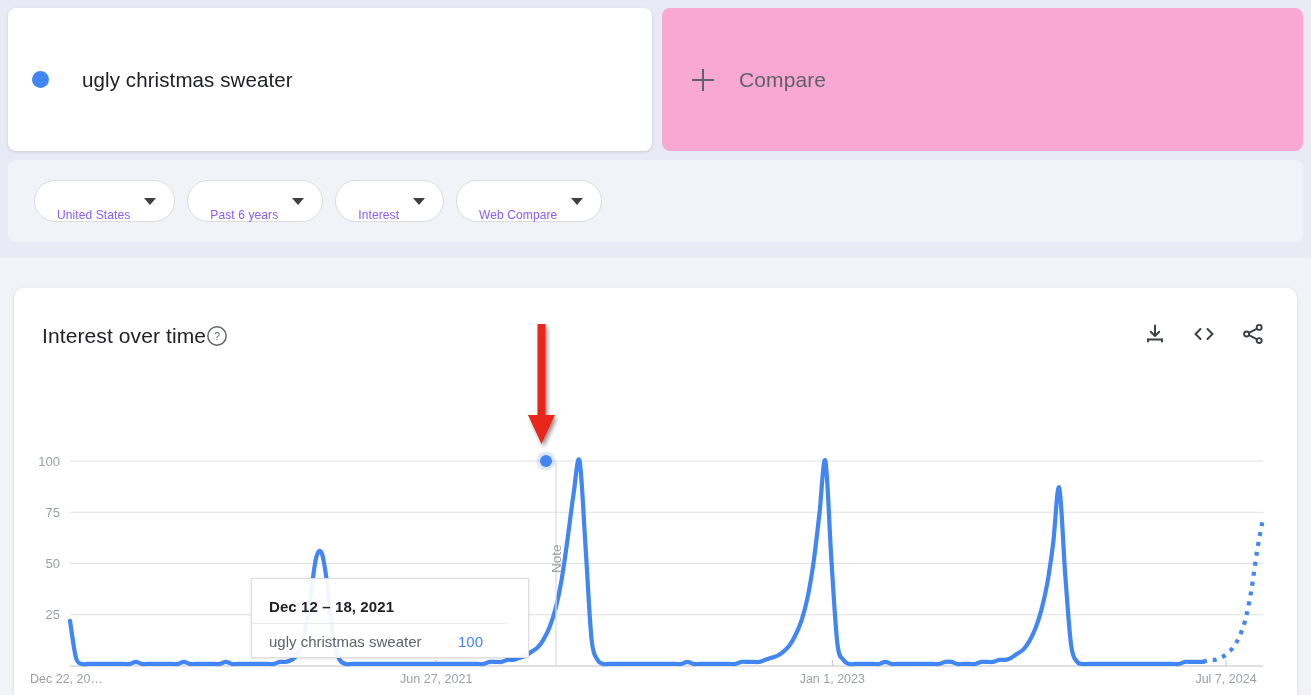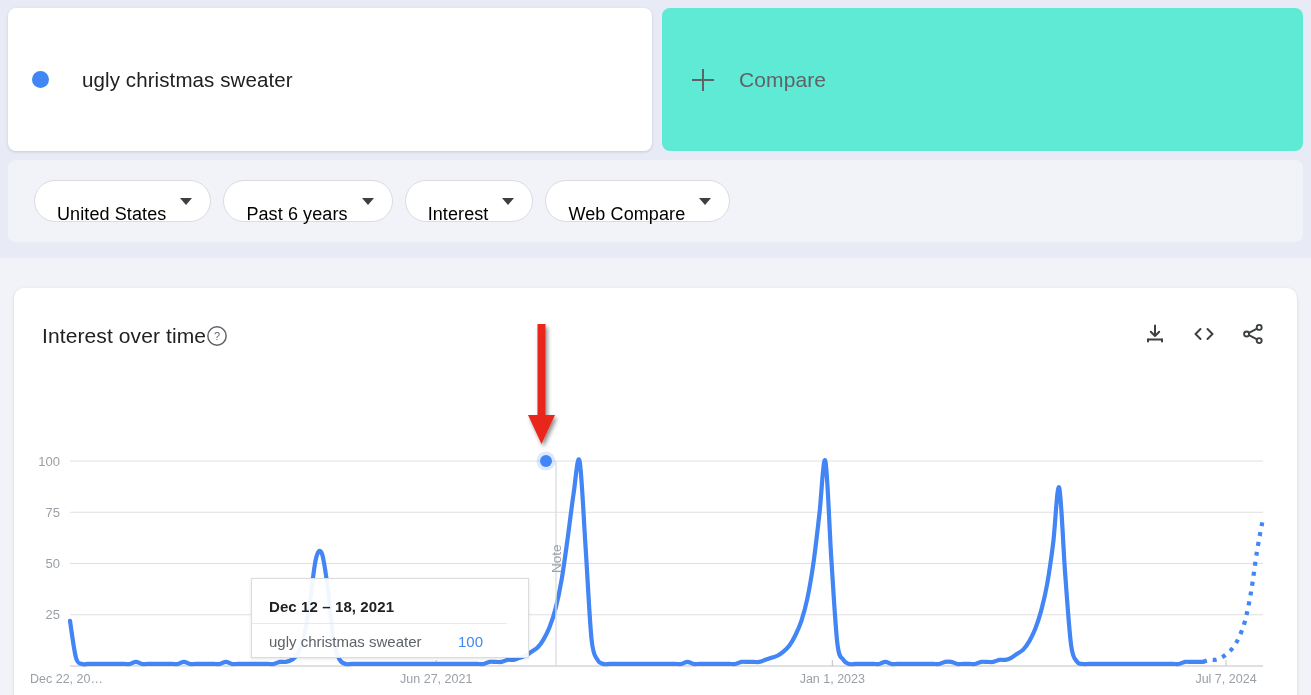--- a/index.html
+++ b/index.html
@@ -46,21 +46,21 @@
   }
   .term-texts { display: flex; flex-direction: column; gap: 4px; }
   .term-title {
     font-size: 20.5px; color: #202124; line-height: 26px;
     letter-spacing: .1px;
   }
   .term-sub { font-size: 14.5px; color: #70757a; line-height: 19px; }
 
   .compare-card {
     flex: 1; height: 143px;
-    background: #5eead4;
+    background: #f9a8d4;
     border-radius: 8px;
     display: flex; align-items: center;
     padding-left: 30px;
     cursor: pointer;
   }
   .plus-icon {
     width: 22px; height: 22px; position: relative; margin-right: 25px;
     flex: 0 0 auto;
   }
   .plus-icon::before, .plus-icon::after {
@@ -82,21 +82,21 @@
   .filter-chip {
     height: 42px;
     border: 1px solid #dadce0;
     border-radius: 21px;
     background: #ffffff;
     display: inline-flex; align-items: center;
     padding: 0 18px 0 22px;
     cursor: pointer;
     white-space: nowrap;
   }
-  .filter-text { font-size: 18px; color: #000000; letter-spacing: .1px; margin-top: 27px; }
+  .filter-text { font-size: 12px; color: #8b5cf6; letter-spacing: .1px; margin-top: 27px; }
   .caret {
     width: 0; height: 0; margin-left: 14px;
     border-left: 6px solid transparent;
     border-right: 6px solid transparent;
     border-top: 7px solid #3c4043;
   }
 
   
   .chart-card {
     position: absolute; left: 14px; top: 288px;

